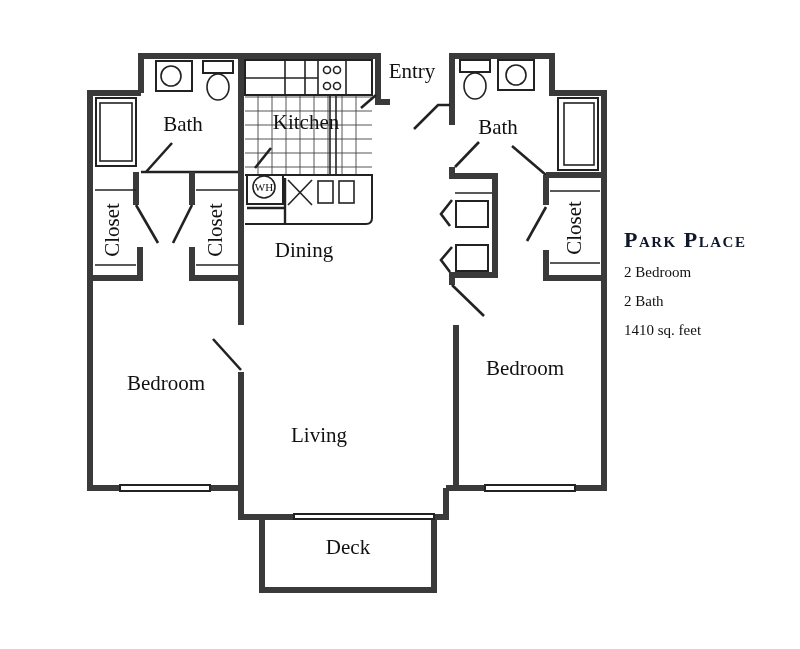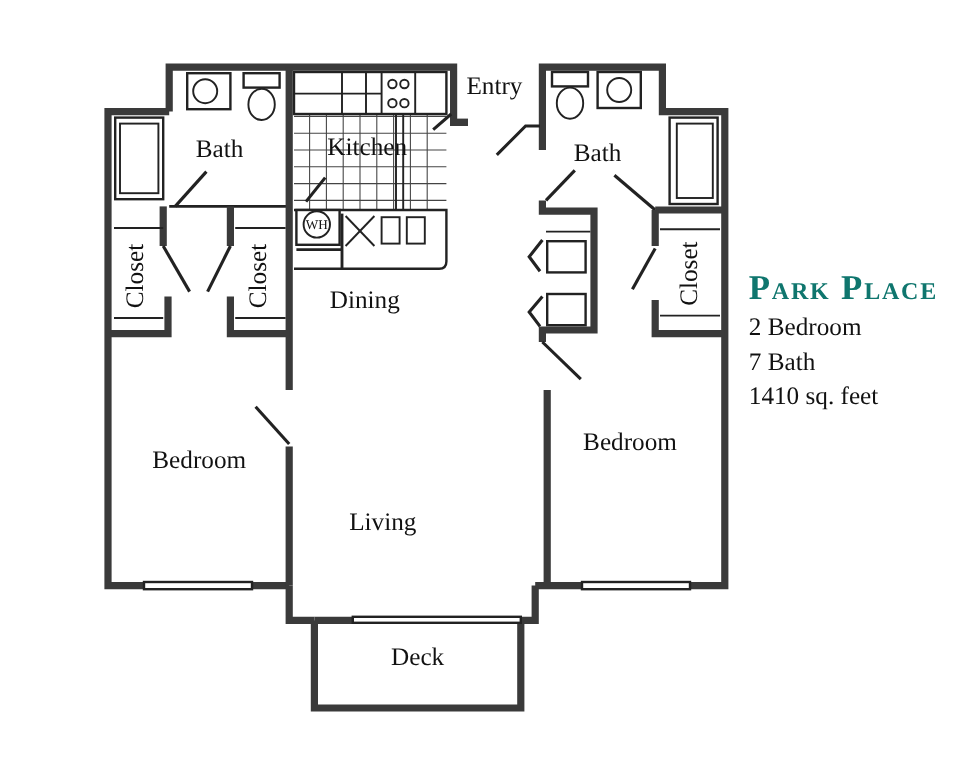--- a/index.html
+++ b/index.html
@@ -6,22 +6,22 @@
   body { width: 800px; height: 649px; position: relative; overflow: hidden; }
   #plan { position: absolute; left: 0; top: 0; width: 800px; height: 649px; }
   .wall { fill: none; stroke: #3a3a3a; stroke-width: 6; stroke-linejoin: miter; }
   .thin { fill: none; stroke: #222; stroke-width: 1.6; }
   .med { fill: none; stroke: #222; stroke-width: 2.4; }
   .door { fill: none; stroke: #222; stroke-width: 2.6; }
   .fixture { fill: #fff; stroke: #222; stroke-width: 2; }
   .grid { stroke: #444; stroke-width: 0.9; }
   .room-label { font-family: "Liberation Serif", "DejaVu Serif", serif; font-size: 21px; fill: #111; }
   .info { position: absolute; left: 624px; top: 222px; font-family: "Liberation Serif", "DejaVu Serif", serif; color: #111; }
-  .info .title { font-size: 29px; font-weight: bold; letter-spacing: 1.5px; line-height: 36px; font-variant: small-caps; color: #0f766e; }
-  .info .line { font-size: 21px; line-height: 29px; }
+  .info .title { font-size: 22px; font-weight: bold; letter-spacing: 1.5px; line-height: 36px; font-variant: small-caps; color: #0f172a; }
+  .info .line { font-size: 15px; line-height: 29px; }
   .wh { font-family: "Liberation Serif", serif; font-size: 11px; fill: #111; }
 </style>
 </head>
 <body>
 
 <svg id="plan" viewBox="0 0 800 649" xmlns="http://www.w3.org/2000/svg">
 
   <g>
 
     <polyline class="wall" points="141,93 141,56 378,56 378,102 390,102"></polyline>
@@ -156,15 +156,15 @@
     <text x="166" y="390" text-anchor="middle" class="room-label">Bedroom</text>
     <text x="525" y="375" text-anchor="middle" class="room-label">Bedroom</text>
     <text x="319" y="442" text-anchor="middle" class="room-label">Living</text>
     <text x="348" y="554" text-anchor="middle" class="room-label">Deck</text>
   </g>
 </svg>
 
 <div class="info">
   <div class="title">Park Place</div>
   <div class="line">2 Bedroom</div>
-  <div class="line">7 Bath</div>
+  <div class="line">2 Bath</div>
   <div class="line">1410 sq. feet</div>
 </div>
 
 </body></html>

